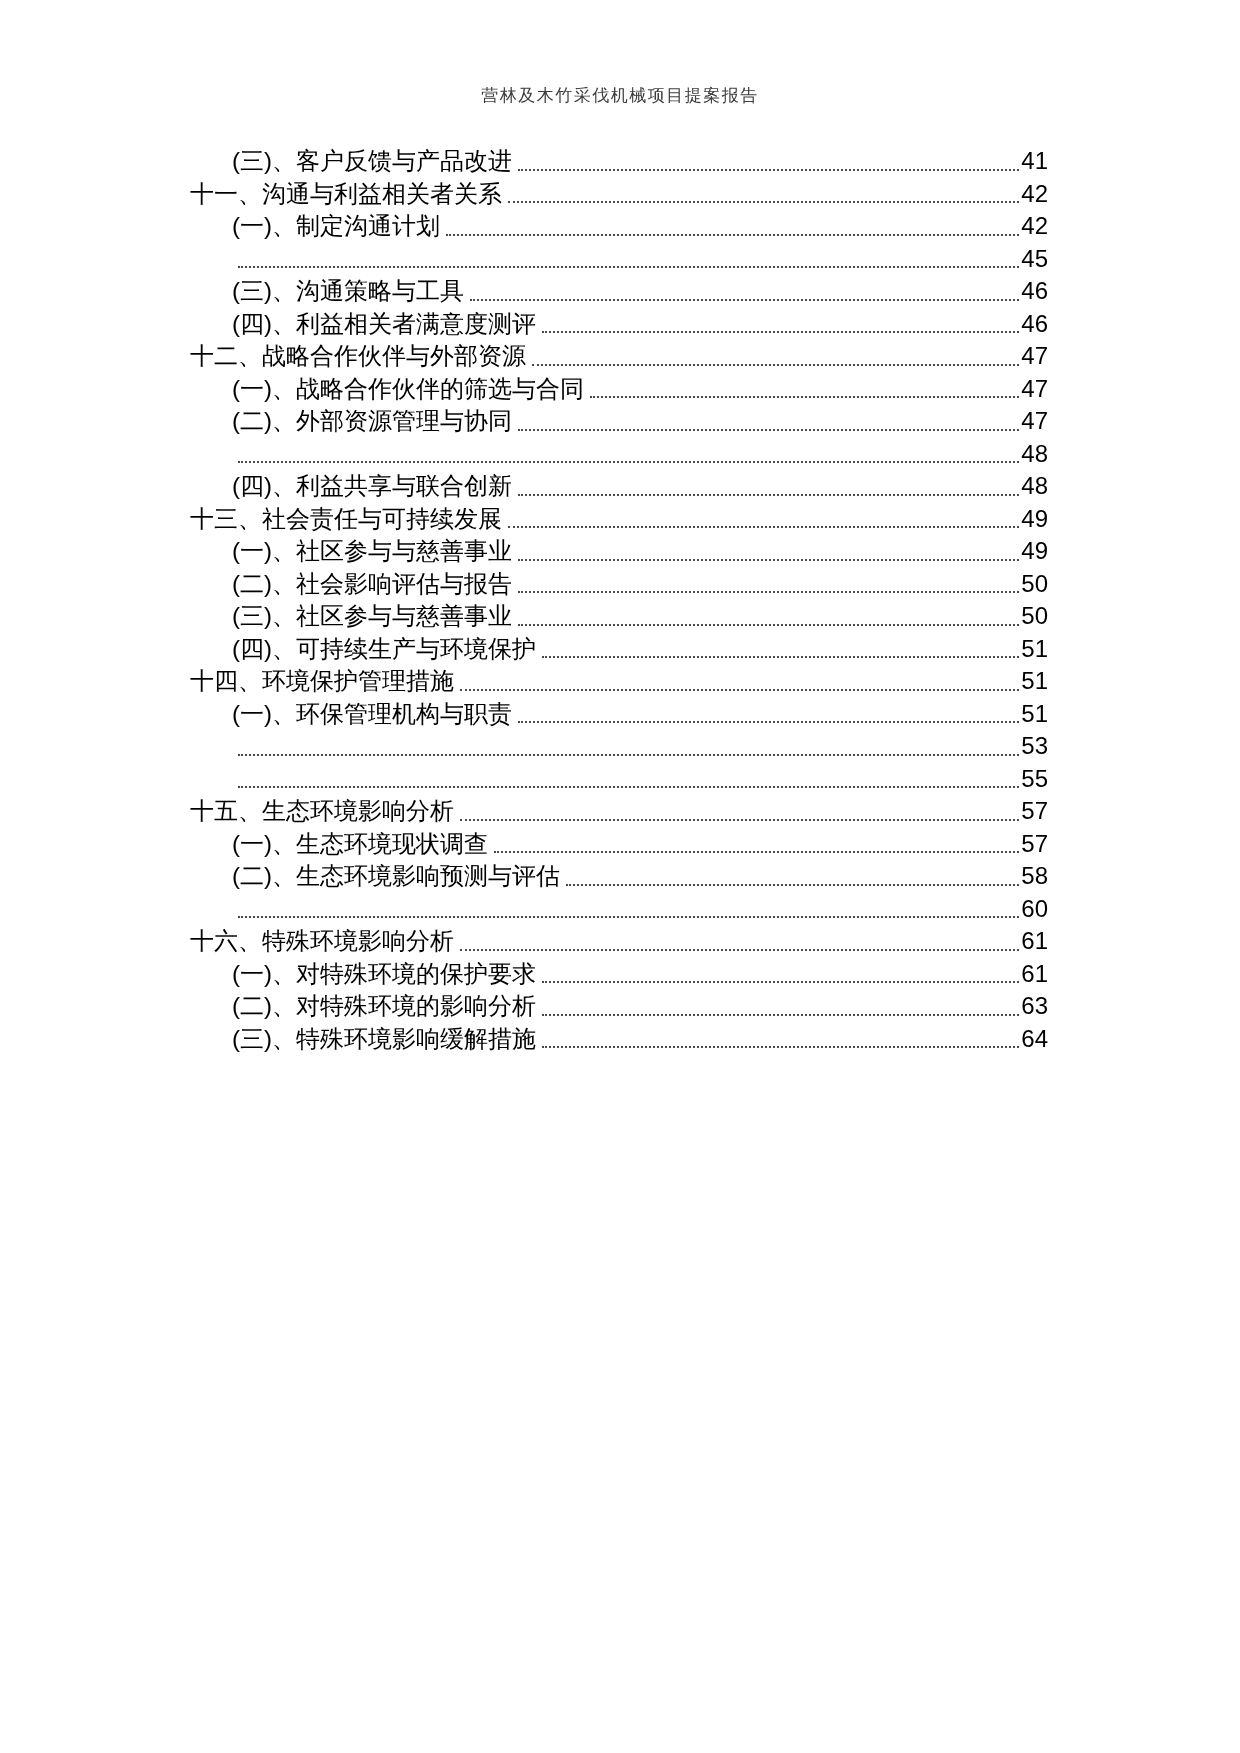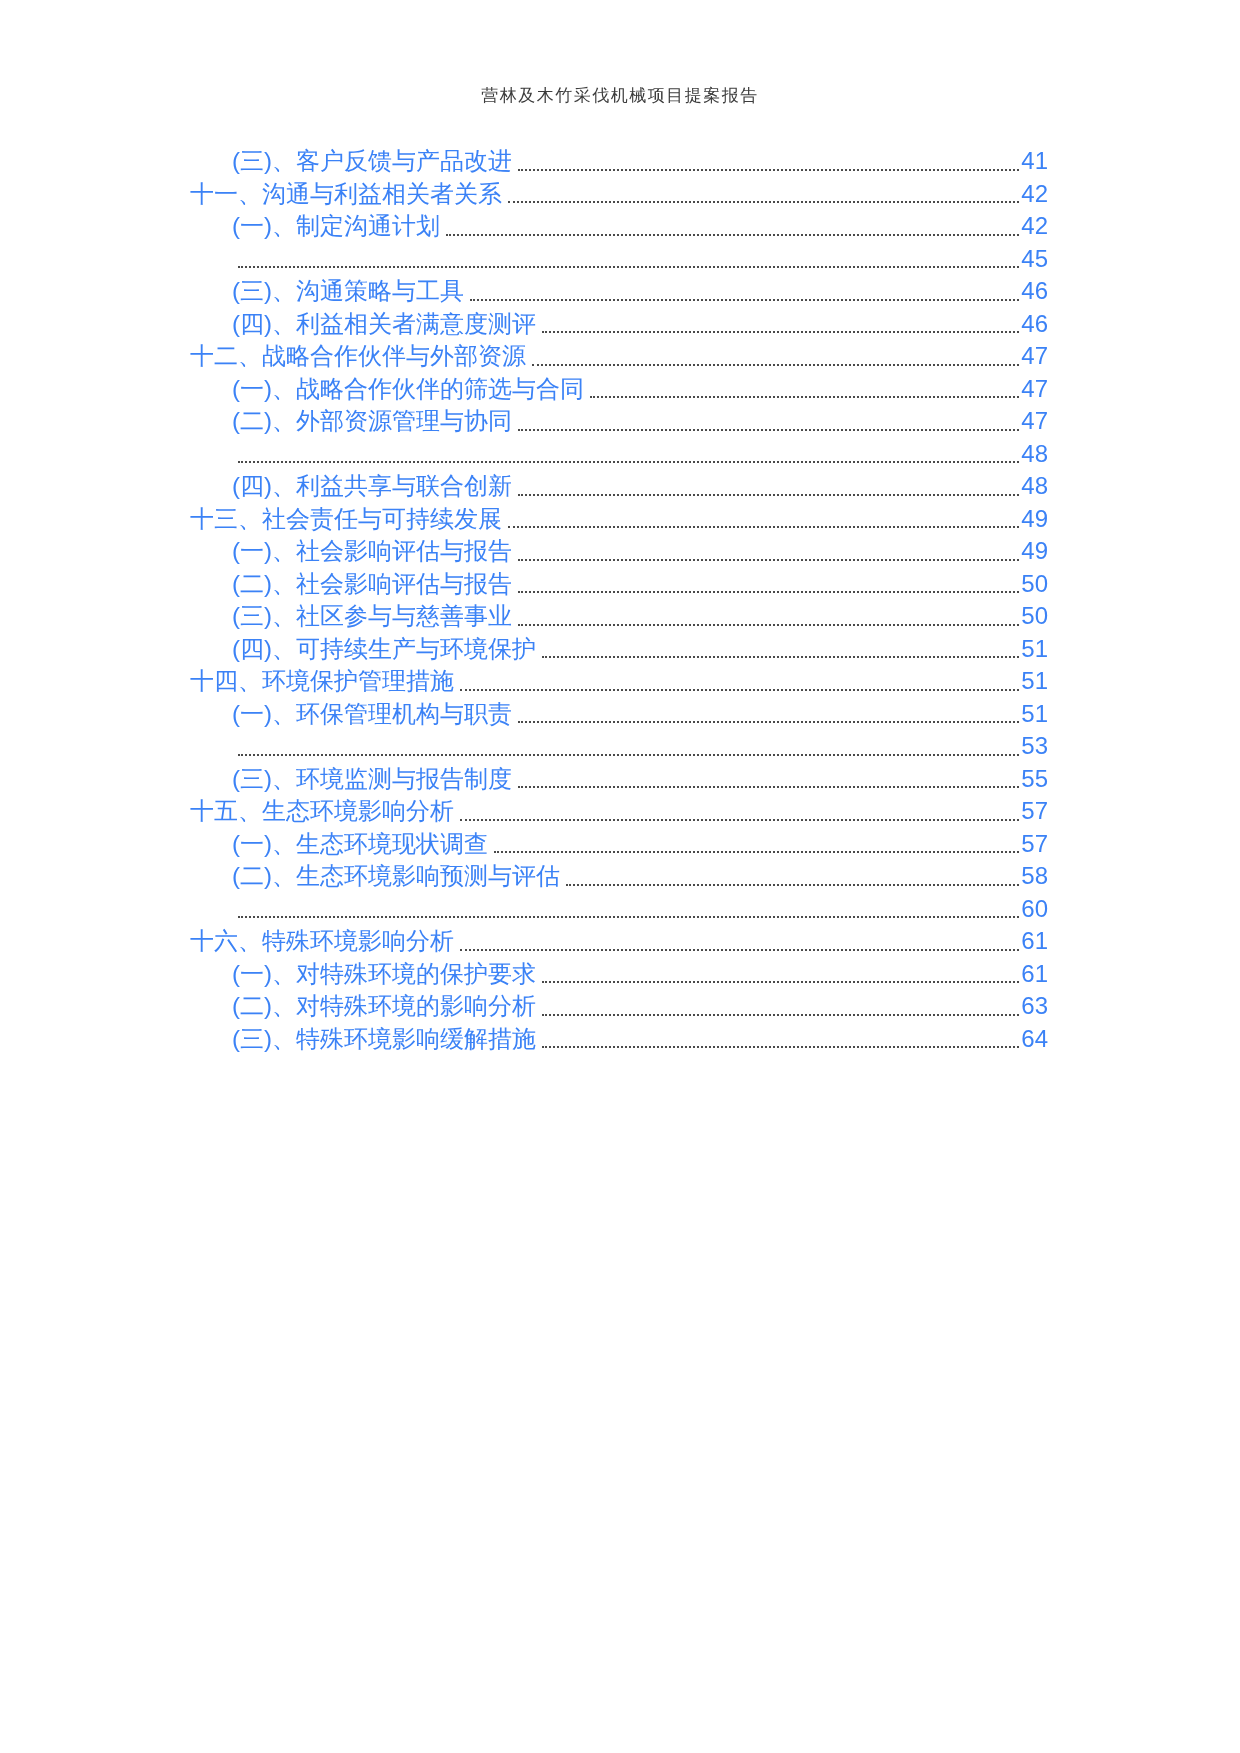--- a/index.html
+++ b/index.html
@@ -32,21 +32,21 @@
     top: 145px;
     left: 190px;
     right: 192px;
   }
   .toc-row {
     display: flex;
     align-items: baseline;
     height: 32.5px;
     font-size: 24px;
     line-height: 32.5px;
-    color: #3b82f6;
+    color: #000000;
     white-space: nowrap;
   }
   .toc-row.level-2 {
     padding-left: 42px;
   }
   .toc-label {
     white-space: nowrap;
     flex: 0 0 auto;
   }
   .toc-dots {
@@ -132,21 +132,21 @@
     <span class="toc-label">(四)、利益共享与联合创新</span>
     <span class="toc-dots"></span>
     <span class="toc-page">48</span>
   </div>
       <div class="toc-row level-1">
     <span class="toc-label">十三、社会责任与可持续发展</span>
     <span class="toc-dots"></span>
     <span class="toc-page">49</span>
   </div>
       <div class="toc-row level-2">
-    <span class="toc-label">(一)、社会影响评估与报告</span>
+    <span class="toc-label">(一)、社区参与与慈善事业</span>
     <span class="toc-dots"></span>
     <span class="toc-page">49</span>
   </div>
       <div class="toc-row level-2">
     <span class="toc-label">(二)、社会影响评估与报告</span>
     <span class="toc-dots"></span>
     <span class="toc-page">50</span>
   </div>
       <div class="toc-row level-2">
     <span class="toc-label">(三)、社区参与与慈善事业</span>
@@ -166,21 +166,20 @@
       <div class="toc-row level-2">
     <span class="toc-label">(一)、环保管理机构与职责</span>
     <span class="toc-dots"></span>
     <span class="toc-page">51</span>
   </div>
       <div class="toc-row level-2">
     <span class="toc-dots"></span>
     <span class="toc-page">53</span>
   </div>
       <div class="toc-row level-2">
-    <span class="toc-label">(三)、环境监测与报告制度</span>
     <span class="toc-dots"></span>
     <span class="toc-page">55</span>
   </div>
       <div class="toc-row level-1">
     <span class="toc-label">十五、生态环境影响分析</span>
     <span class="toc-dots"></span>
     <span class="toc-page">57</span>
   </div>
       <div class="toc-row level-2">
     <span class="toc-label">(一)、生态环境现状调查</span>

